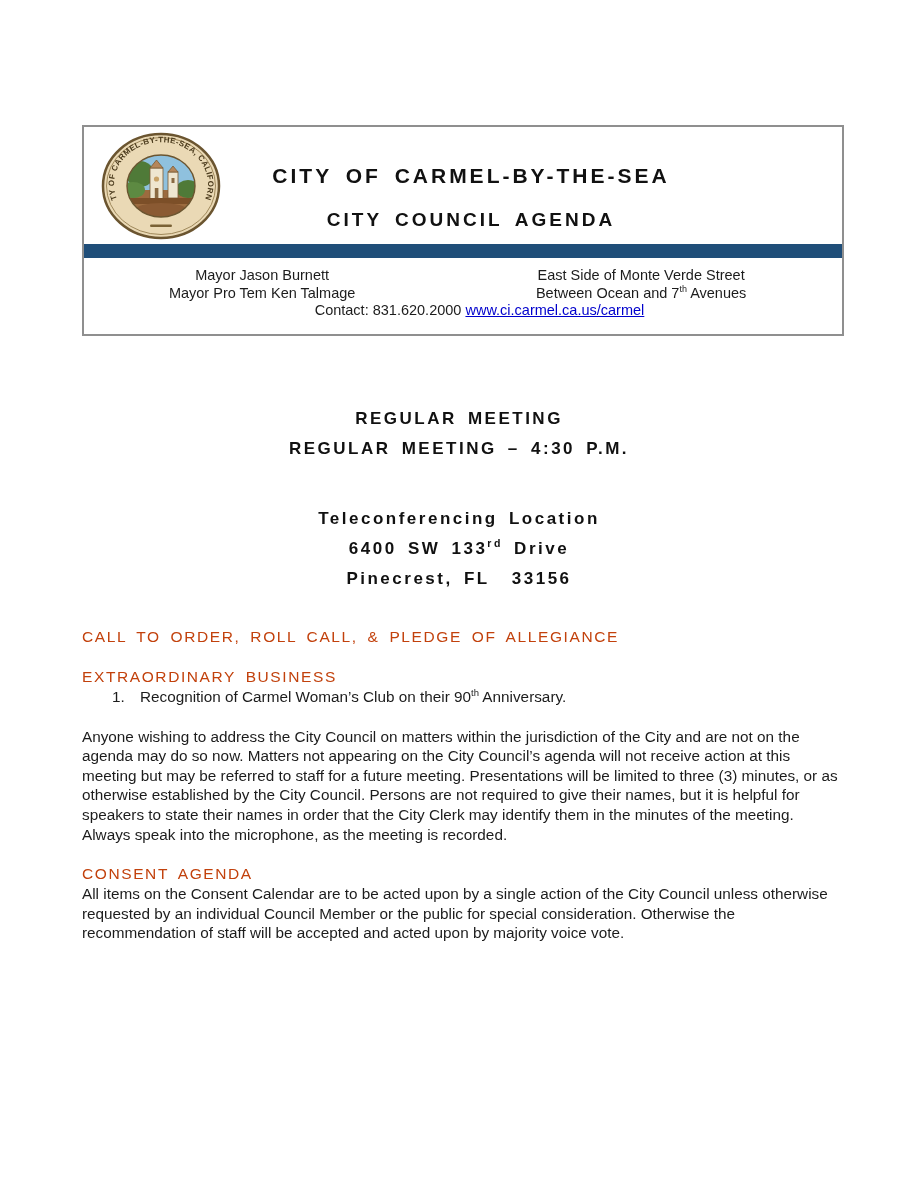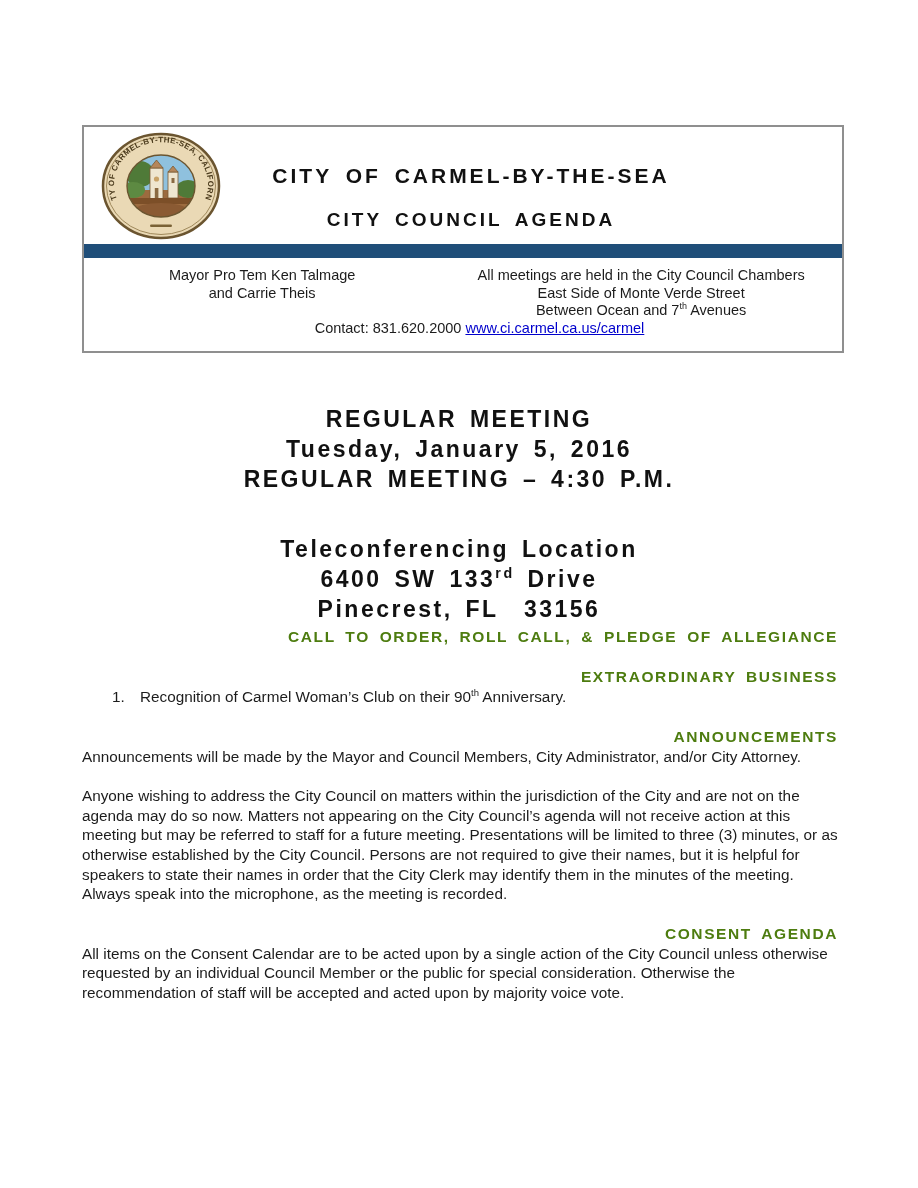--- a/index.html
+++ b/index.html
@@ -81,47 +81,46 @@
     cursor: pointer;
   }
 
   
   .meeting-block {
     position: absolute;
     left: 0; right: 0;
     top: 404px;
     text-align: center;
     font-weight: bold;
-    font-size: 23px;
+    font-size: 17px;
     line-height: 30px;
     letter-spacing: 2.5px;
     word-spacing: 4px;
     color: #111;
   }
   .meeting-group-2 { margin-top: 40px; }
   .prewrap { white-space: pre-wrap; }
 
   
   .doc-body {
     position: absolute;
     left: 82px;
     top: 627px;
     width: 756px;
     font-size: 15.3px;
     line-height: 19.6px;
   }
   .section { margin-bottom: 20px; }
   .section-heading {
-    font-weight: bold;
+    font-weight: normal;
     font-size: 15.5px;
     letter-spacing: 1.6px;
     word-spacing: 4px;
     line-height: 20px;
-    color: #4d7c0f;
-    text-align: right;
+    color: #c2410c;
   }
   .numbered-item {
     display: flex;
     padding-left: 30px;
   }
   .item-number { width: 28px; flex: 0 0 28px; }
   sup.small-sup {
     font-size: 62%;
     vertical-align: super;
     line-height: 0;
@@ -174,38 +173,36 @@
       <div class="titles">
         <div class="doc-title">CITY OF CARMEL-BY-THE-SEA</div>
         <div class="doc-subtitle">CITY COUNCIL AGENDA</div>
       </div>
     </div>
 
     <div class="blue-bar" id="blueBar" style="background: rgb(31, 78, 121);"></div>
 
     <div class="info-cols">
       <div class="col-officials">
+        <div>Mayor Jason Burnett</div>
         <div>Mayor Pro Tem Ken Talmage</div>
-        <div>and Carrie Theis</div>
       </div>
       <div class="col-venue">
-        <div>All meetings are held in the City Council Chambers</div>
         <div>East Side of Monte Verde Street</div>
         <div><span>Between Ocean and 7</span><sup class="small-sup">th</sup><span> Avenues</span></div>
       </div>
     </div>
 
     <div class="contact-line">
       <span>Contact: 831.620.2000 </span><a class="link">www.ci.carmel.ca.us/carmel</a>
     </div>
   </div>
 
   <div class="meeting-block">
     <div>REGULAR MEETING</div>
-    <div>Tuesday, January 5, 2016</div>
     <div>REGULAR MEETING – 4:30 P.M.</div>
     <div class="meeting-group-2">
       <div>Teleconferencing Location</div>
       <div><span>6400 SW 133</span><sup class="small-sup">rd</sup><span> Drive</span></div>
       <div class="prewrap">Pinecrest, FL  33156</div>
     </div>
   </div>
 
   <div class="doc-body">
 
@@ -214,24 +211,20 @@
     </div>
 
     <div class="section">
       <div class="section-heading">EXTRAORDINARY BUSINESS</div>
       <div class="numbered-item">
         <span class="item-number">1.</span>
         <span><span>Recognition of Carmel Woman’s Club on their 90</span><sup class="small-sup">th</sup><span> Anniversary.</span></span>
       </div>
     </div>
 
-    <div class="section">
-      <div class="section-heading">ANNOUNCEMENTS</div>
-      <div class="section-body">Announcements will be made by the Mayor and Council Members, City Administrator, and/or City Attorney.</div>
-    </div>
 
     <div class="section">
       <div class="section-body">Anyone wishing to address the City Council on matters within the jurisdiction of the City and are not on the agenda may do so now. Matters not appearing on the City Council’s agenda will not receive action at this meeting but may be referred to staff for a future meeting. Presentations will be limited to three (3) minutes, or as otherwise established by the City Council. Persons are not required to give their names, but it is helpful for speakers to state their names in order that the City Clerk may identify them in the minutes of the meeting. Always speak into the microphone, as the meeting is recorded.</div>
     </div>
 
     <div class="section">
       <div class="section-heading">CONSENT AGENDA</div>
       <div class="section-body">All items on the Consent Calendar are to be acted upon by a single action of the City Council unless otherwise requested by an individual Council Member or the public for special consideration. Otherwise the recommendation of staff will be accepted and acted upon by majority voice vote.</div>
     </div>
 

